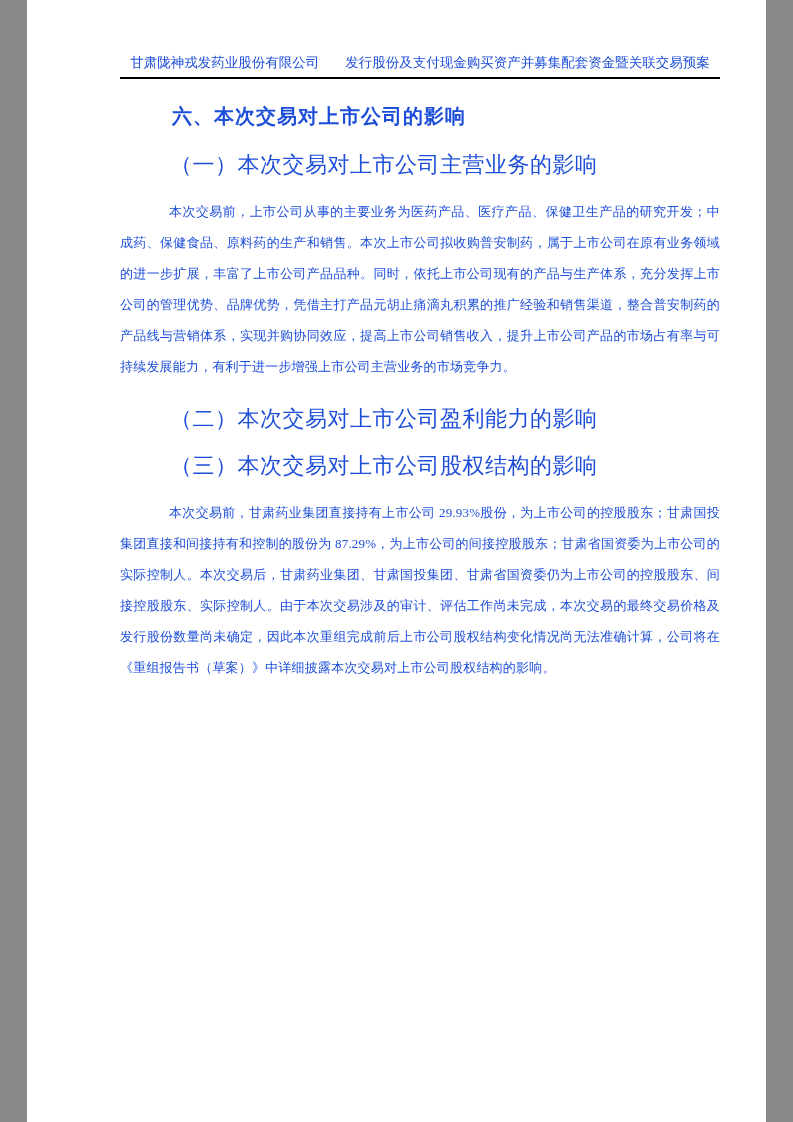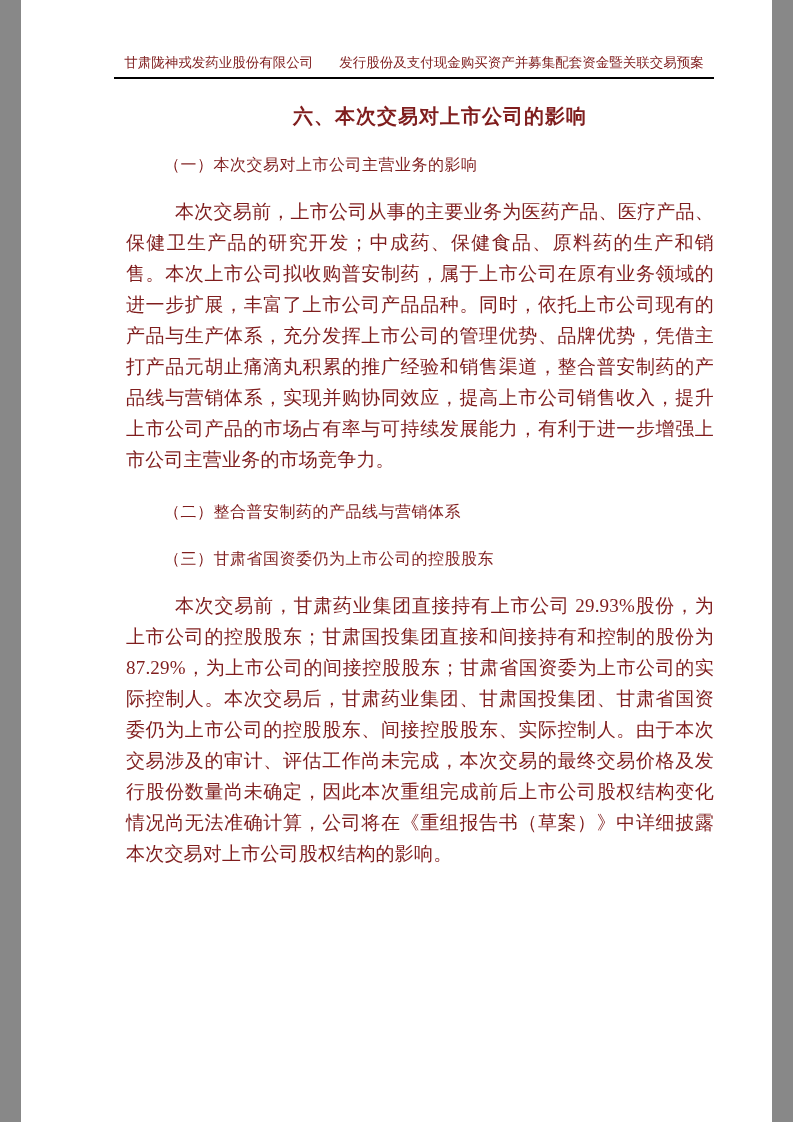--- a/index.html
+++ b/index.html
@@ -6,24 +6,23 @@
     margin: 0;
     padding: 0;
     background: #888;
   }
   .page {
     position: relative;
     width: 739px;
     height: 1122px;
     margin: 0 auto;
     background: #ffffff;
-    color: #7f1d1d;
+    color: #1d4ed8;
     font-family: "Liberation Serif", "DejaVu Serif", serif;
     overflow: hidden;
-    padding-left: 12px;
   }
   .content {
     position: absolute;
     left: 93px;
     top: 0;
     width: 600px;
   }
   .page-header {
     padding-top: 53px;
     padding-bottom: 5px;
@@ -37,32 +36,31 @@
     display: inline-block;
     width: 26px;
   }
   .doc-title {
     margin: 26px 0 0 52px;
     font-family: "Liberation Sans", "DejaVu Sans", sans-serif;
     font-weight: bold;
     font-size: 20px;
     line-height: 23px;
     letter-spacing: 1px;
-    text-align: center;
   }
   .sub-heading {
     margin: 27px 0 0 50px;
     font-weight: normal;
-    font-size: 16px;
+    font-size: 22px;
     line-height: 20px;
     letter-spacing: 0.5px;
   }
   .body-para {
-    margin: 21px 0 0 12px;
-    font-size: 19px;
+    margin: 21px 0 0 0;
+    font-size: 13px;
     line-height: 31px;
     text-align: justify;
     text-indent: 49px;
     letter-spacing: 0.2px;
   }
   .sub-heading + .body-para { margin-top: 21px; }
 </style>
 </head>
 <body>
 
@@ -74,22 +72,22 @@
     </div>
 
     <h1 class="doc-title">六、本次交易对上市公司的影响</h1>
 
     <section>
       <h2 class="sub-heading">（一）本次交易对上市公司主营业务的影响</h2>
       <p class="body-para">本次交易前，上市公司从事的主要业务为医药产品、医疗产品、保健卫生产品的研究开发；中成药、保健食品、原料药的生产和销售。本次上市公司拟收购普安制药，属于上市公司在原有业务领域的进一步扩展，丰富了上市公司产品品种。同时，依托上市公司现有的产品与生产体系，充分发挥上市公司的管理优势、品牌优势，凭借主打产品元胡止痛滴丸积累的推广经验和销售渠道，整合普安制药的产品线与营销体系，实现并购协同效应，提高上市公司销售收入，提升上市公司产品的市场占有率与可持续发展能力，有利于进一步增强上市公司主营业务的市场竞争力。</p>
     </section>
 
     <section>
-      <h2 class="sub-heading">（二）整合普安制药的产品线与营销体系</h2>
+      <h2 class="sub-heading">（二）本次交易对上市公司盈利能力的影响</h2>
     </section>
 
     <section>
-      <h2 class="sub-heading">（三）甘肃省国资委仍为上市公司的控股股东</h2>
+      <h2 class="sub-heading">（三）本次交易对上市公司股权结构的影响</h2>
       <p class="body-para">本次交易前，甘肃药业集团直接持有上市公司 29.93%股份，为上市公司的控股股东；甘肃国投集团直接和间接持有和控制的股份为 87.29%，为上市公司的间接控股股东；甘肃省国资委为上市公司的实际控制人。本次交易后，甘肃药业集团、甘肃国投集团、甘肃省国资委仍为上市公司的控股股东、间接控股股东、实际控制人。由于本次交易涉及的审计、评估工作尚未完成，本次交易的最终交易价格及发行股份数量尚未确定，因此本次重组完成前后上市公司股权结构变化情况尚无法准确计算，公司将在《重组报告书（草案）》中详细披露本次交易对上市公司股权结构的影响。</p>
     </section>
 
   </div>
 </div>
 
 </body></html>

